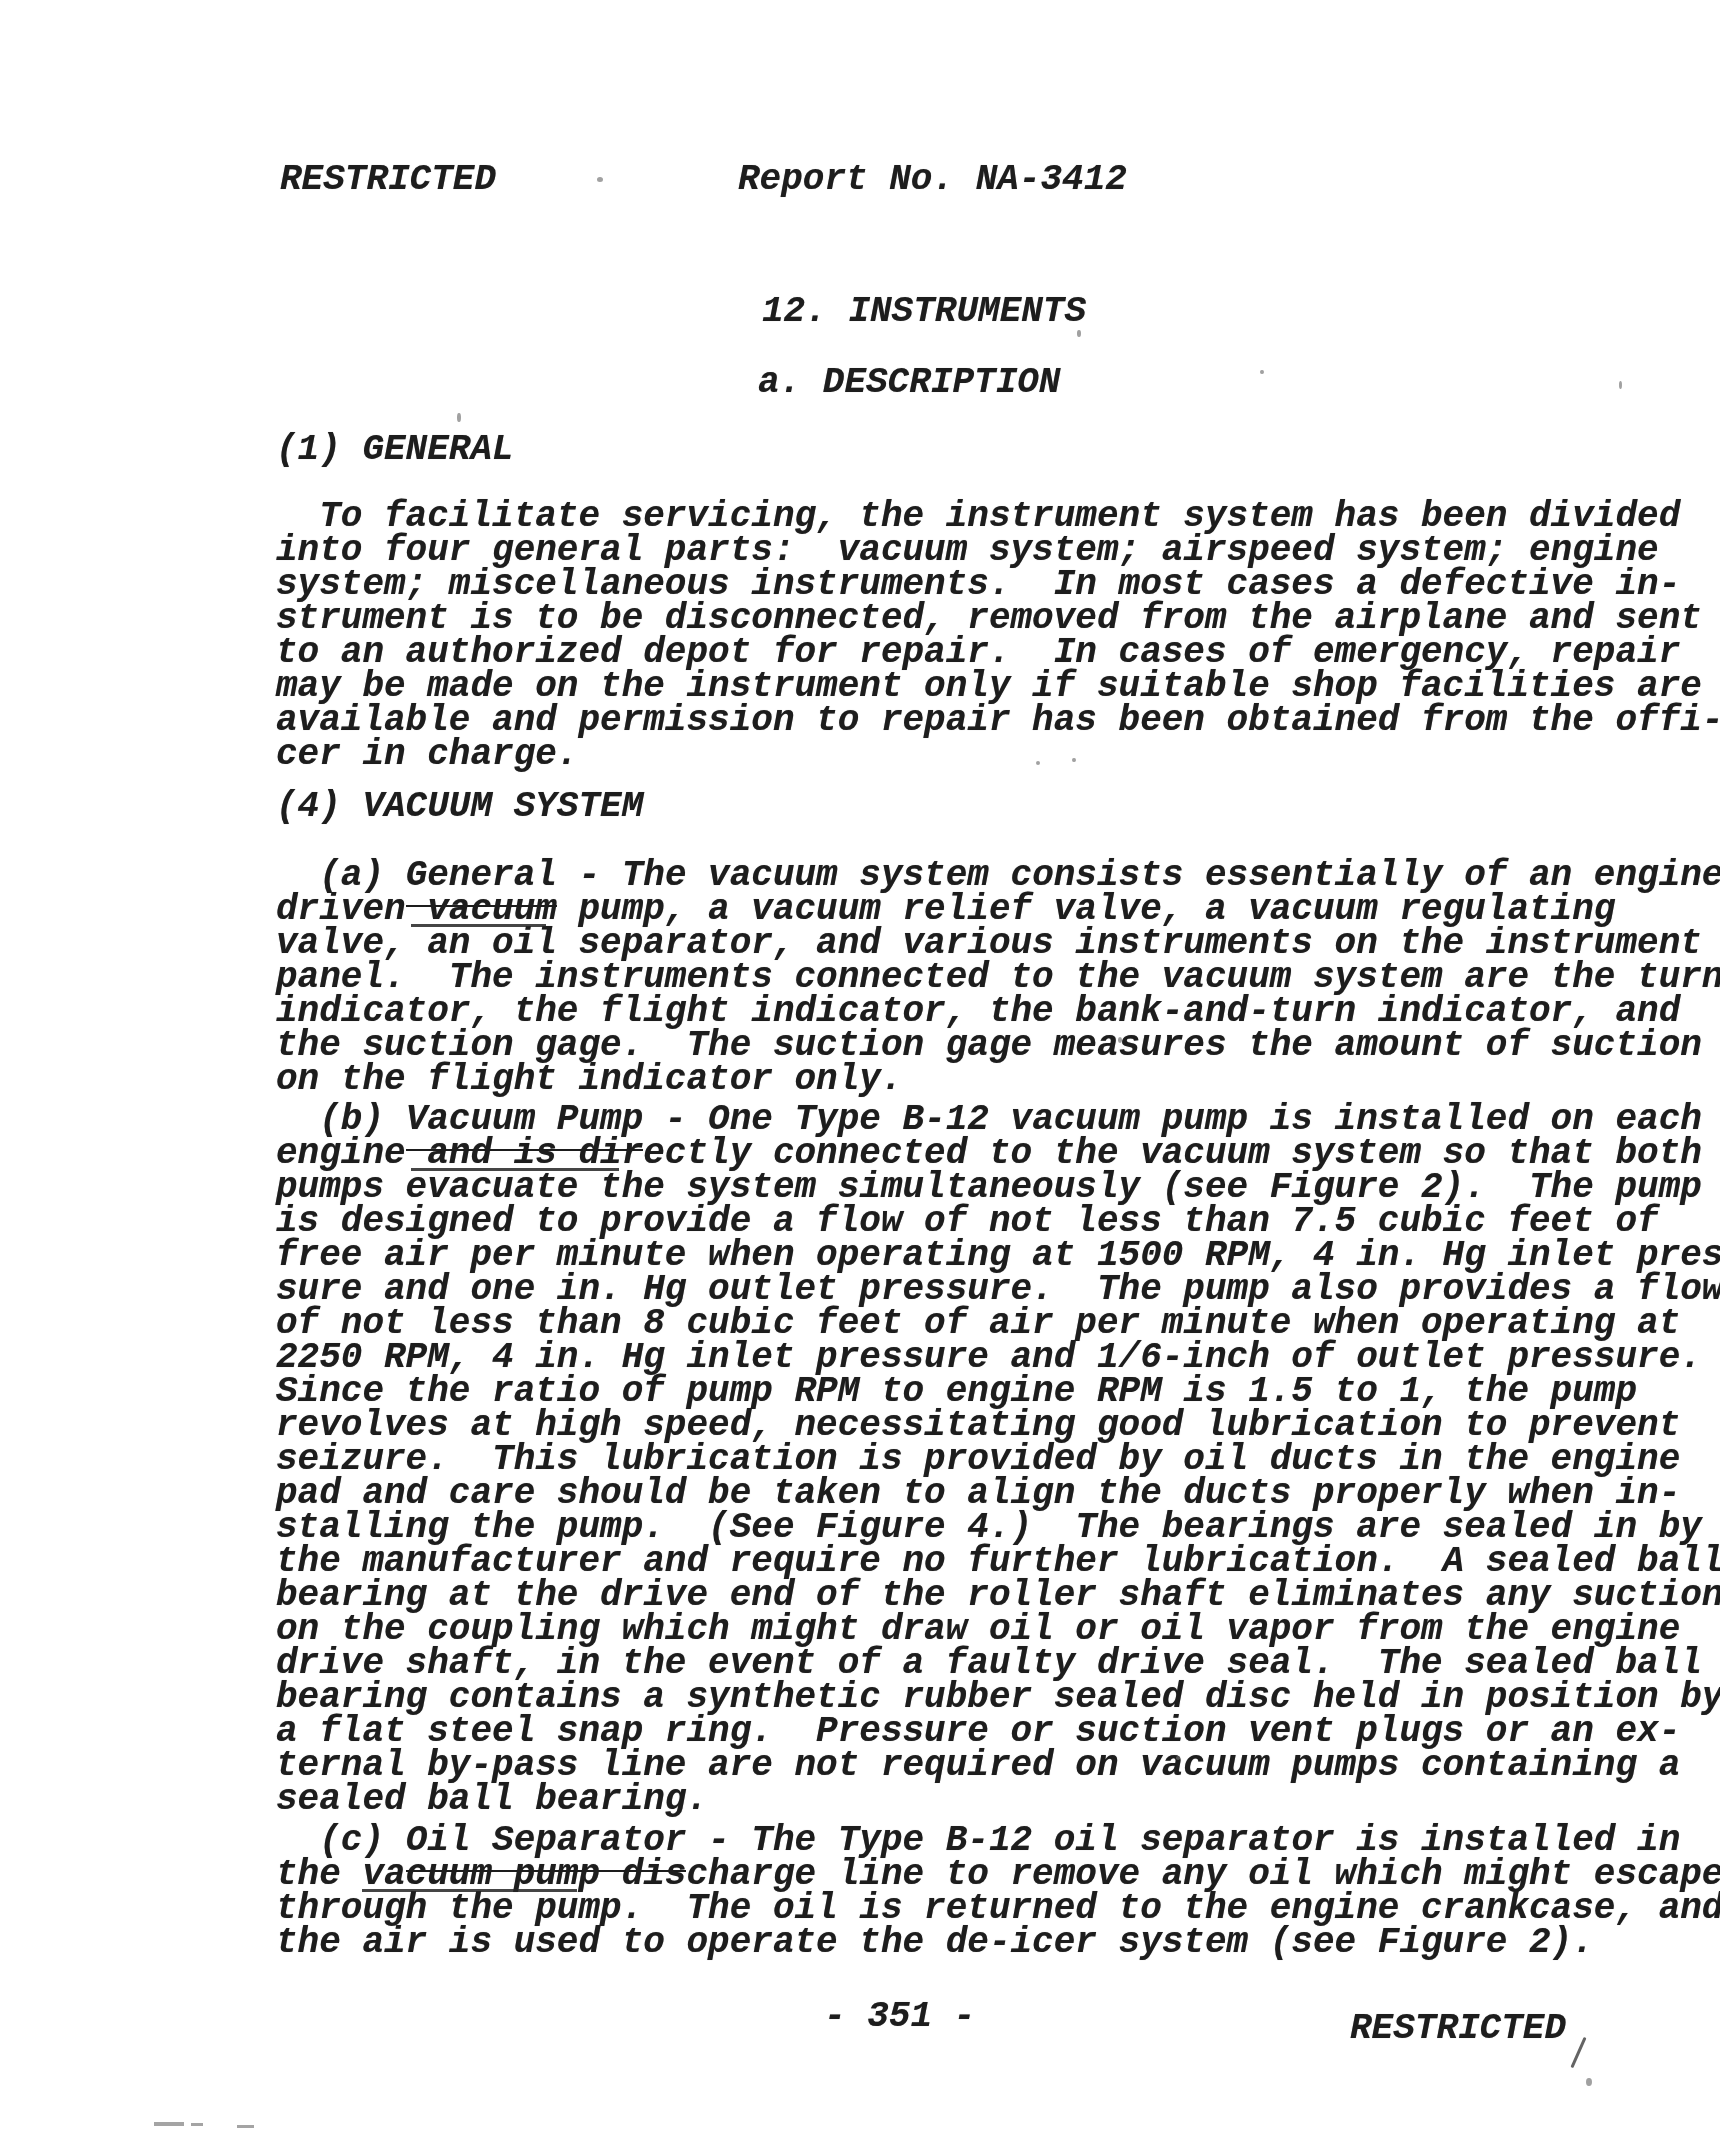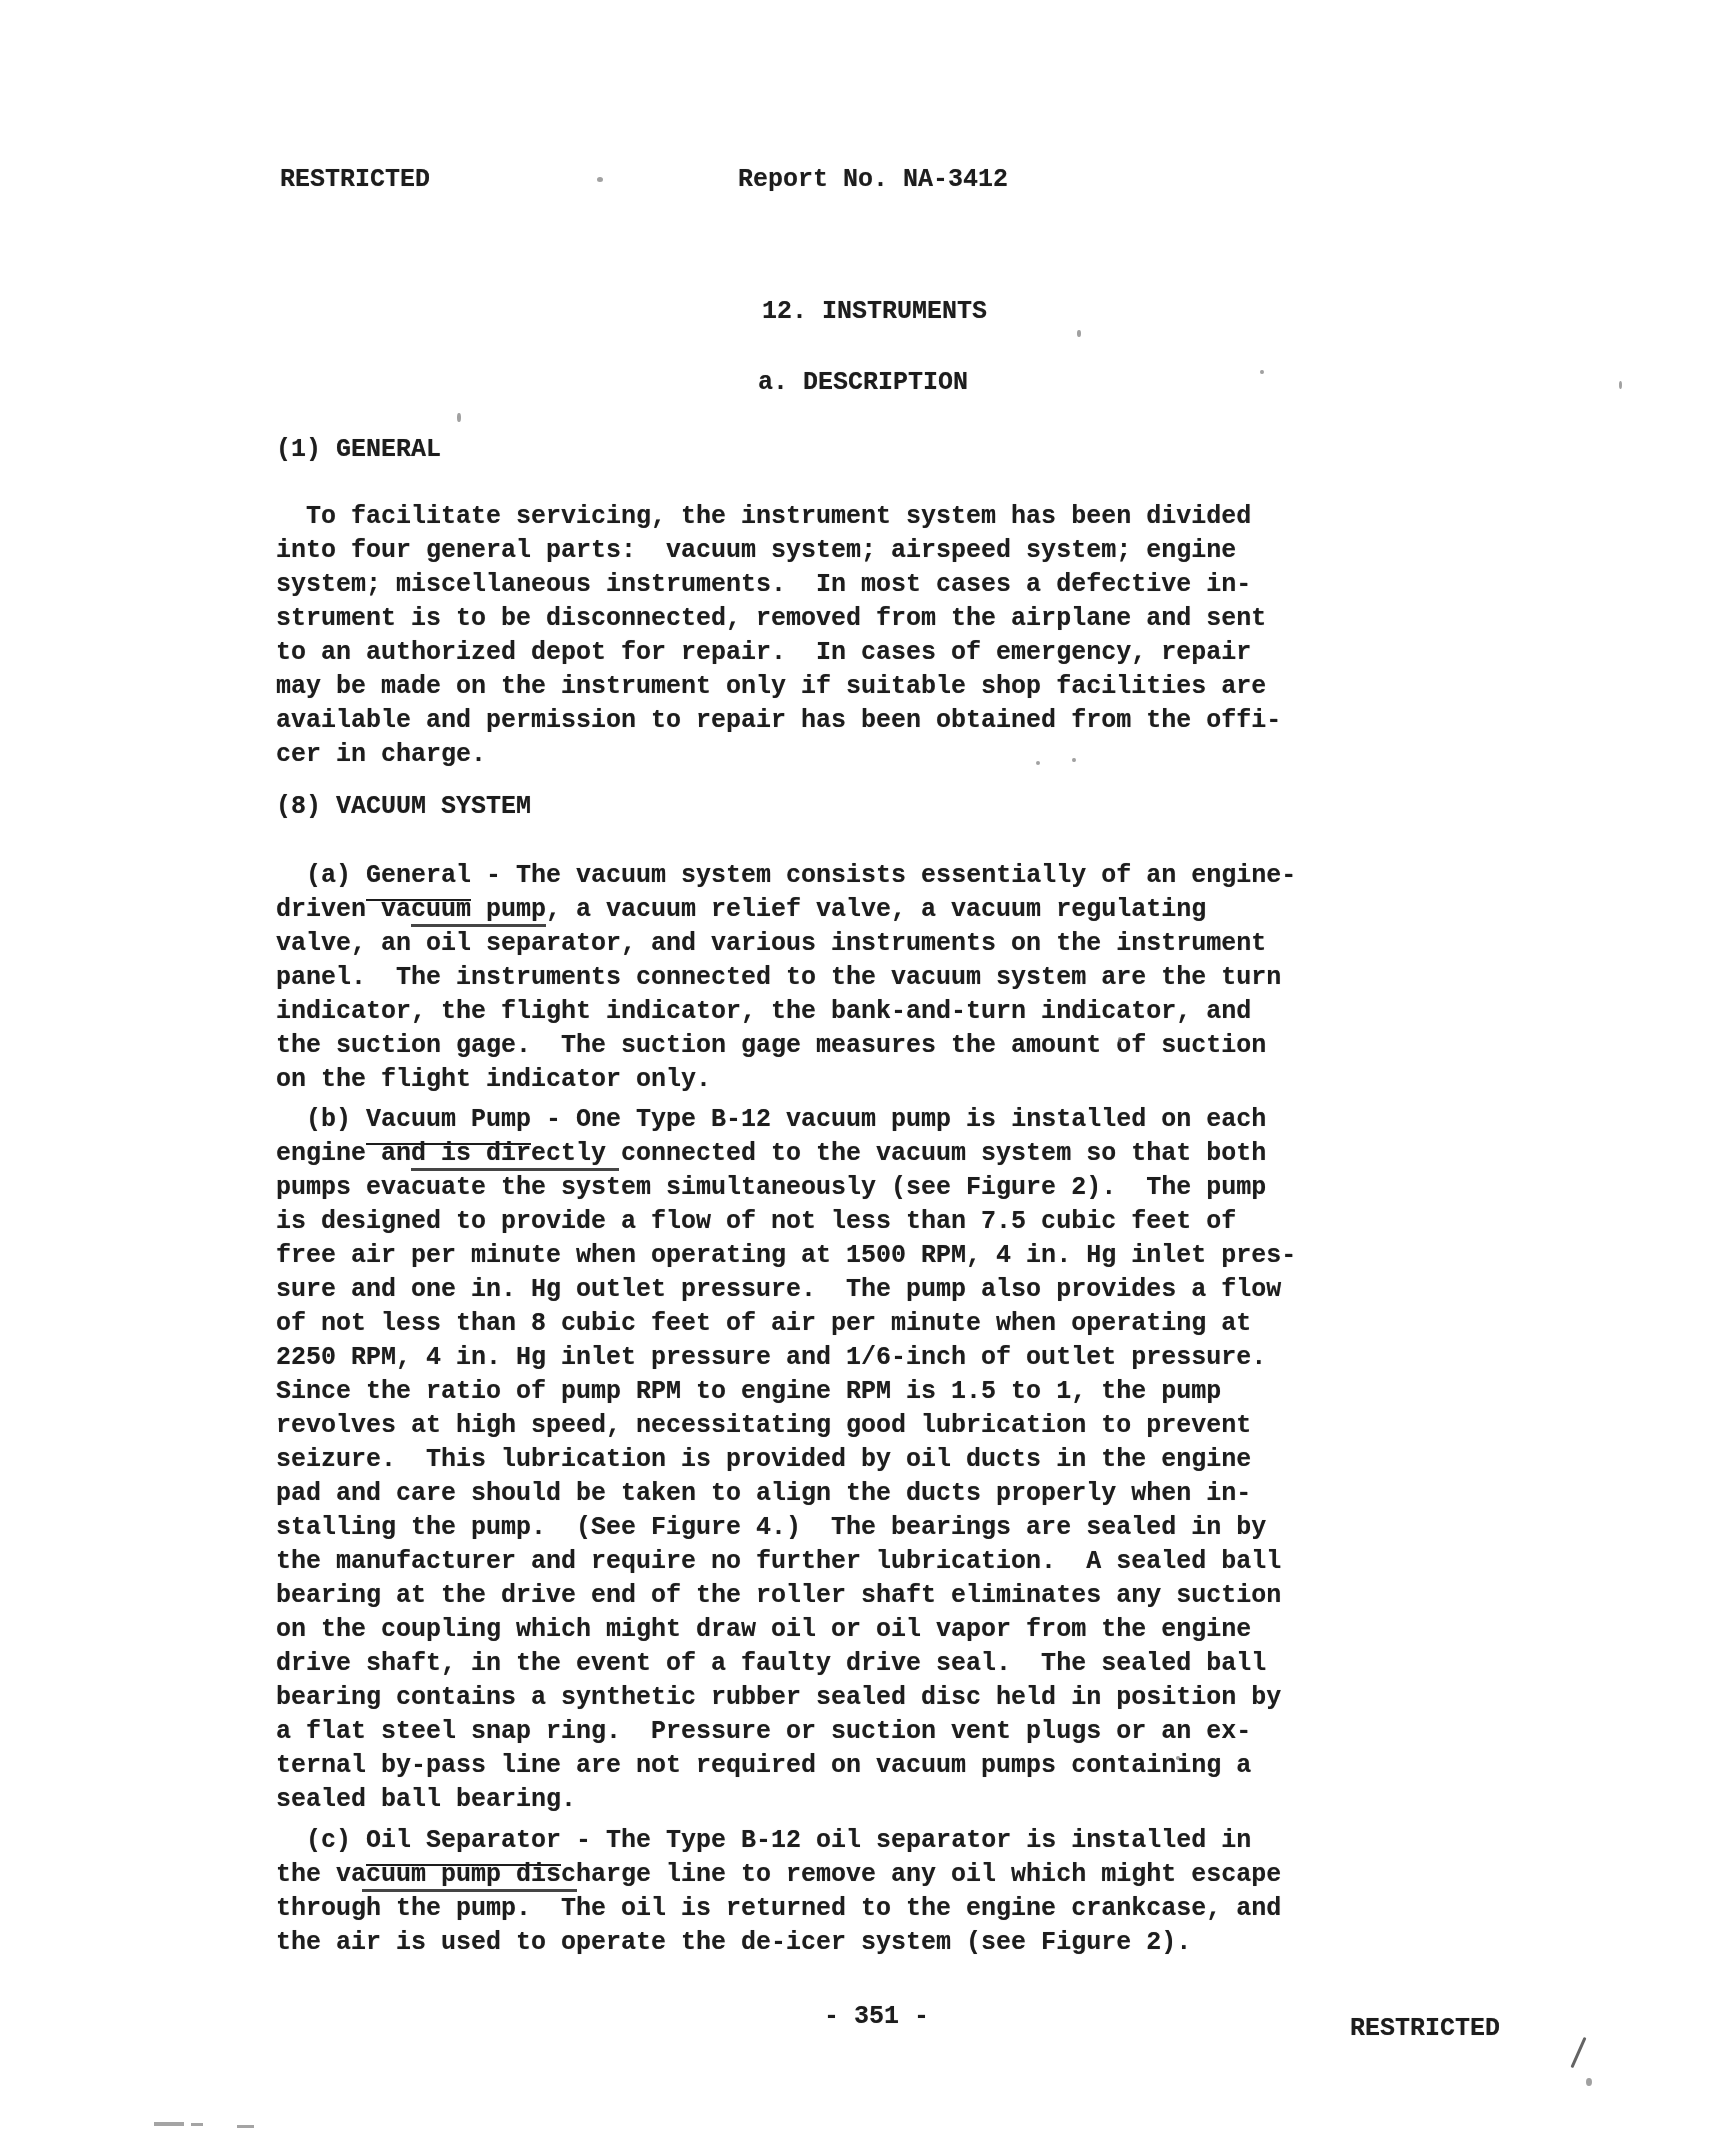--- a/index.html
+++ b/index.html
@@ -1,20 +1,20 @@
 <!DOCTYPE html>
 <html style="font-size:11.5px"><head>
 <meta charset="utf-8">
 <style>
   html,body{margin:0;padding:0;background:#e8e8e8;}
   .page{position:relative;width:1721px;height:2151px;background:#ffffff;overflow:hidden;
         font-family:"Liberation Mono","DejaVu Sans Mono",monospace;font-weight:700;
         color:#1d1d1d;}
-  .tw{position:absolute;font-size:25px;line-height:34px;white-space:pre;
-      text-shadow:0 0 0.7px rgba(20,20,20,.45);}
+  .tw{position:absolute;font-size:36px;line-height:34px;white-space:pre;
+      text-shadow:0 0 0.7px rgba(20,20,20,.45);font-style:italic;}
   .tw u{text-decoration:none;border-bottom:2.9px solid currentColor;padding-bottom:9px;}
   .hdr-right{text-align:right;}
   .hdr-right span{display:block;}
   .ghost{position:absolute;height:2.9px;background:#242424;opacity:.85;}
   .speck{position:absolute;background:#6f6f6f;border-radius:50%;opacity:.65;}
   .dash{position:absolute;background:#8d8d8d;opacity:.8;}
   .diag{position:absolute;width:2.9px;height:33px;background:#3d3d3d;border-radius:1.4px;
         transform:rotate(24deg);opacity:.8;}
 </style>
 </head>
@@ -31,21 +31,21 @@
   <div class="tw" style="left:276px;top:433px">(1) GENERAL</div>
   <div class="tw" style="left:276px;top:500px">  To facilitate servicing, the instrument system has been divided
 into four general parts:  vacuum system; airspeed system; engine
 system; miscellaneous instruments.  In most cases a defective in-
 strument is to be disconnected, removed from the airplane and sent
 to an authorized depot for repair.  In cases of emergency, repair
 may be made on the instrument only if suitable shop facilities are
 available and permission to repair has been obtained from the offi-
 cer in charge.</div>
 
-  <div class="tw" style="left:276px;top:790px">(8) VACUUM SYSTEM</div>
+  <div class="tw" style="left:276px;top:790px">(4) VACUUM SYSTEM</div>
 
   <div class="tw" style="left:276px;top:859px">  (a) <u>General</u> - The vacuum system consists essentially of an engine-
 driven vacuum pump, a vacuum relief valve, a vacuum regulating
 valve, an oil separator, and various instruments on the instrument
 panel.  The instruments connected to the vacuum system are the turn
 indicator, the flight indicator, the bank-and-turn indicator, and
 the suction gage.  The suction gage measures the amount of suction
 on the flight indicator only.<div class="ghost" style="left:135px;top:65px;width:135px"></div></div>
 
   <div class="tw" style="left:276px;top:1103px">  (b) <u>Vacuum Pump</u> - One Type B-12 vacuum pump is installed on each

